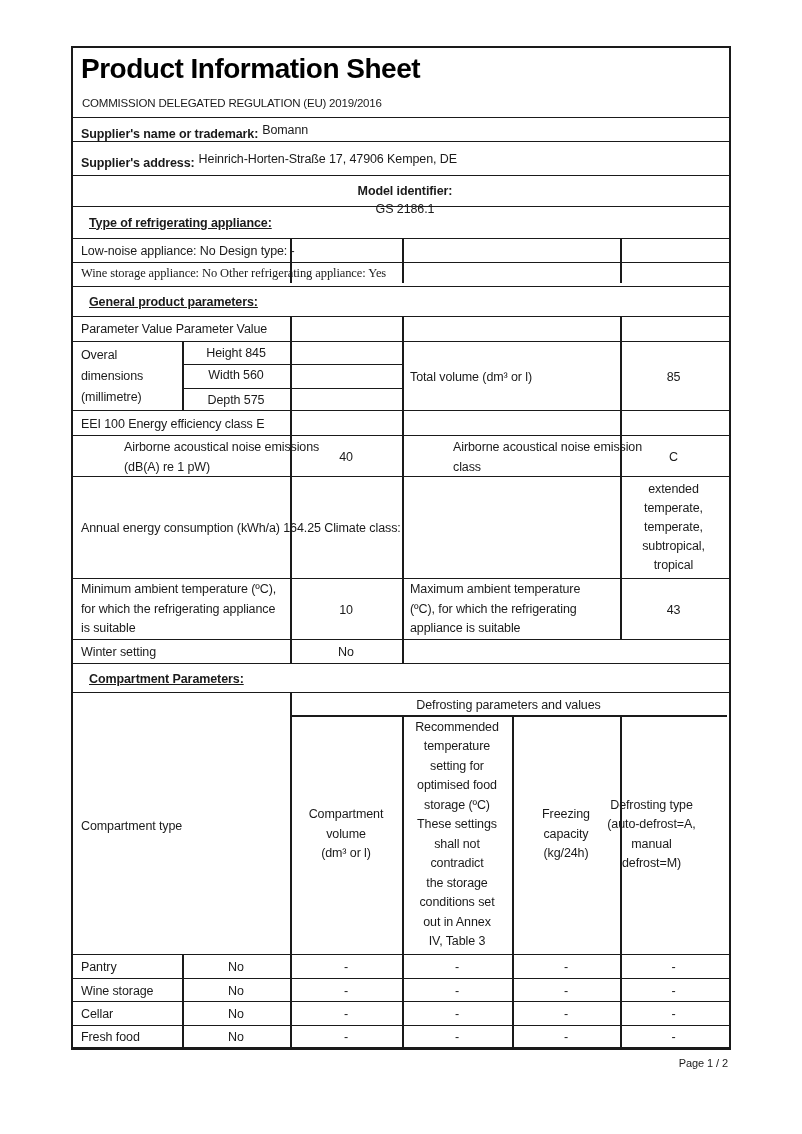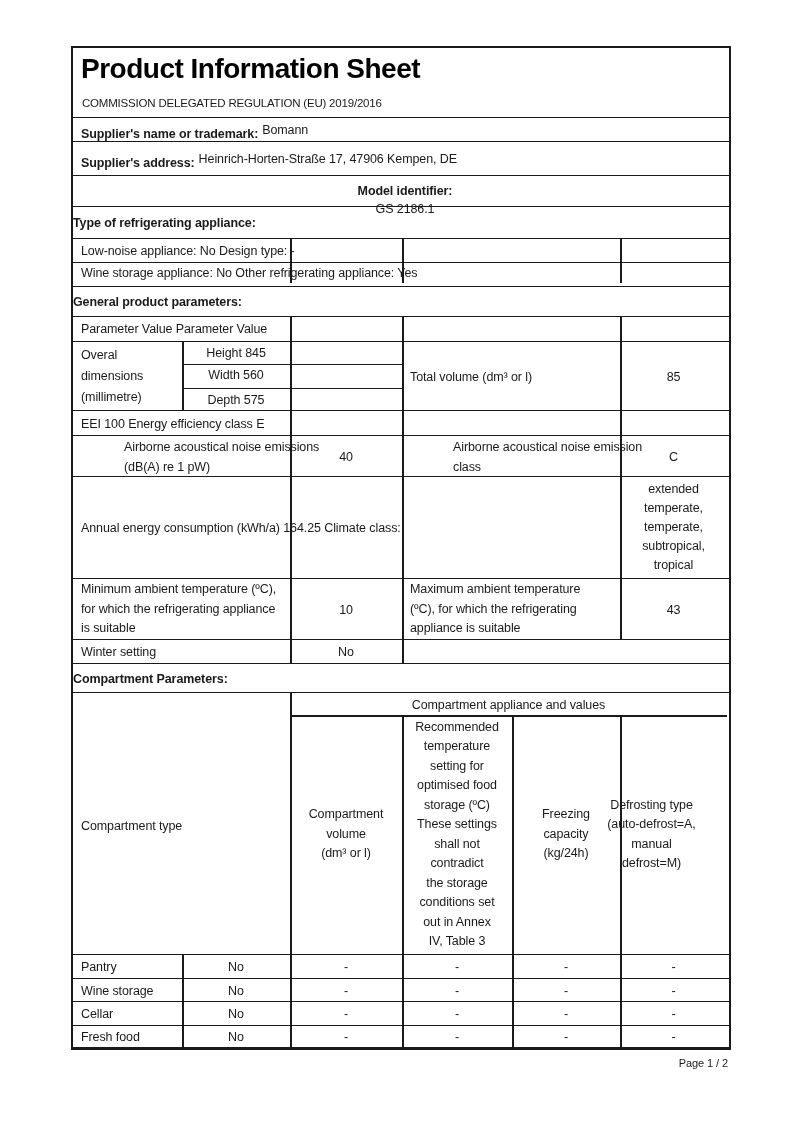--- a/index.html
+++ b/index.html
@@ -10,21 +10,21 @@
   .sheet{position:absolute;left:71px;top:46px;width:660px;height:1004px;
          box-sizing:border-box;border:2px solid #1a1a1a;border-bottom-width:3px;background:#fff;}
 
   .row{position:absolute;left:0;width:100%;box-sizing:border-box;border-top:1.5px solid #1a1a1a;}
   .r1{top:0;height:70px;border-top:none;}
   .r2{top:69px;height:25px;}
   .r3{top:93px;height:34px;}
   .r4{top:127px;height:40px;flex-direction:column;}
   .r5{top:158px;height:32px;}
   .r6{top:190px;height:25px;}
-  .r7{top:214px;height:21px;}
+  .r7{top:214px;height:21px;font-family:Liberation Serif, serif;}
   .r8{top:238px;height:31px;}
   .r9{top:268px;height:25px;}
   .r10{top:293px;height:70px;}
   .r11{top:362px;height:26px;}
   .r12{top:387px;height:42px;}
   .r13{top:428px;height:102px;}
   .r14{top:530px;height:62px;}
   .r15{top:591px;height:25px;}
   .r16{top:615px;height:30px;}
   .r17{top:644px;height:24px;}
@@ -43,21 +43,21 @@
   .fill{top:0;bottom:0;}
   .pre{white-space:pre-line;line-height:19.5px;}
   .lh19{line-height:19px;}
   .lh20{line-height:20px;margin-left:43px;}
   .lh21{line-height:21px;}
 
   .title{position:absolute;left:8px;top:5px;font-size:28px;font-weight:700;letter-spacing:-0.5px;}
   .regulation{position:absolute;left:9px;top:49px;font-size:11.5px;letter-spacing:-0.2px;}
   .labelrow{display:flex;align-items:center;padding-left:8px;gap:4px;}
   .lbl{font-weight:700;margin-top:8px;}
-  .hdr{display:flex;align-items:center;padding-left:0;font-weight:700;}
+  .hdr{display:flex;align-items:center;padding-left:16px;font-weight:700;text-decoration:underline;}
   .footer{position:absolute;top:1057px;right:74px;font-size:11px;color:#1a1a1a;}
 </style>
 </head>
 <body>
 
 <div class="sheet">
 
   <div class="row r1">
     <div class="title" style="color: #000000;">Product Information Sheet</div>
     <div class="regulation">COMMISSION DELEGATED REGULATION (EU) 2019/2016</div>
@@ -167,21 +167,21 @@
     <i class="vs" style="left:217px"></i>
     <i class="vs" style="left:329px"></i>
     <span class="tx" style="left:8px">Winter setting</span>
     <div class="cellc fill" style="left:217px;width:112px">No</div>
   </div>
 
   <div class="row r16 hdr">Compartment Parameters:</div>
 
   <div class="row r17">
     <i class="vs" style="left:217px"></i>
-    <div class="cellc fill" style="left:217px;width:437px">Compartment appliance and values</div>
+    <div class="cellc fill" style="left:217px;width:437px">Defrosting parameters and values</div>
   </div>
 
   <div class="row r18">
     <i class="hl" style="left:217px;width:437px;top:0"></i>
     <i class="vs" style="left:217px"></i>
     <i class="vs" style="left:329px"></i>
     <i class="vs" style="left:439px"></i>
     <i class="vs" style="left:547px"></i>
     <span class="tx" style="left:8px;top:calc(50% - 9px)">Compartment type</span>
     <div class="cellc fill pre" style="left:217px;width:112px">Compartment

